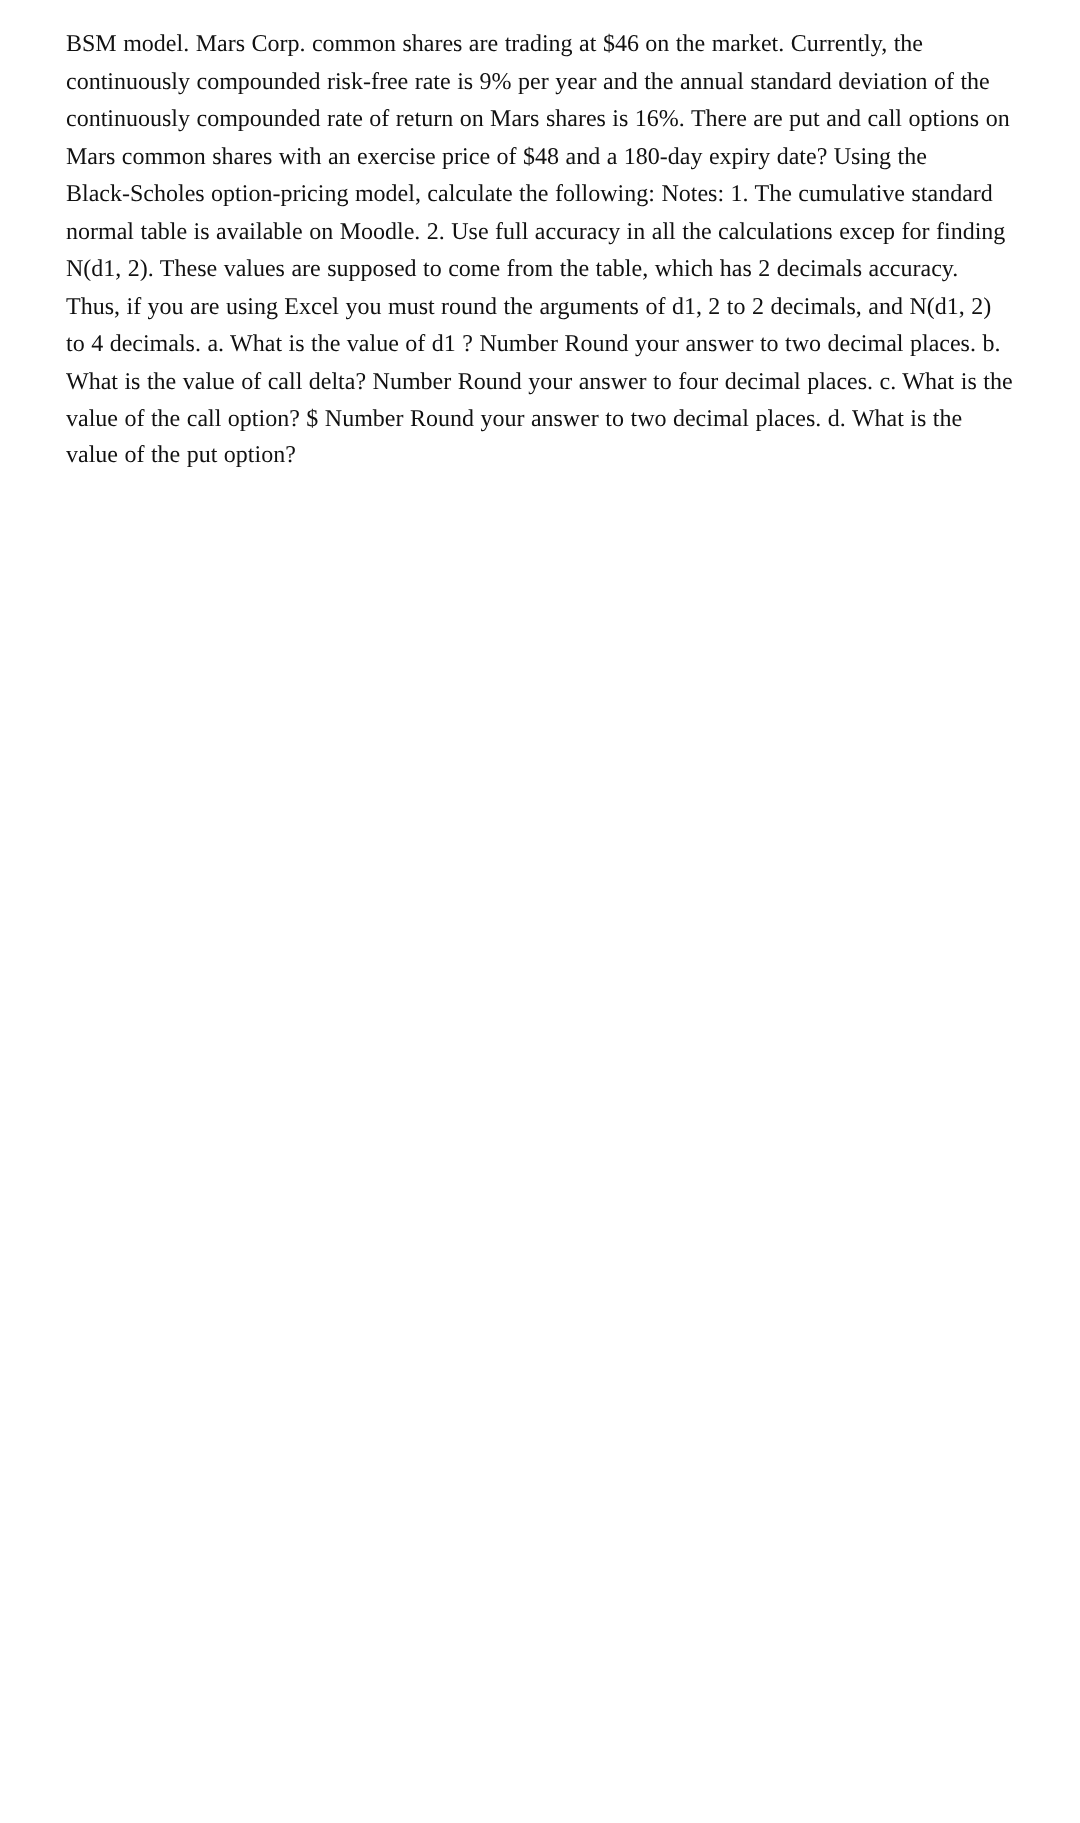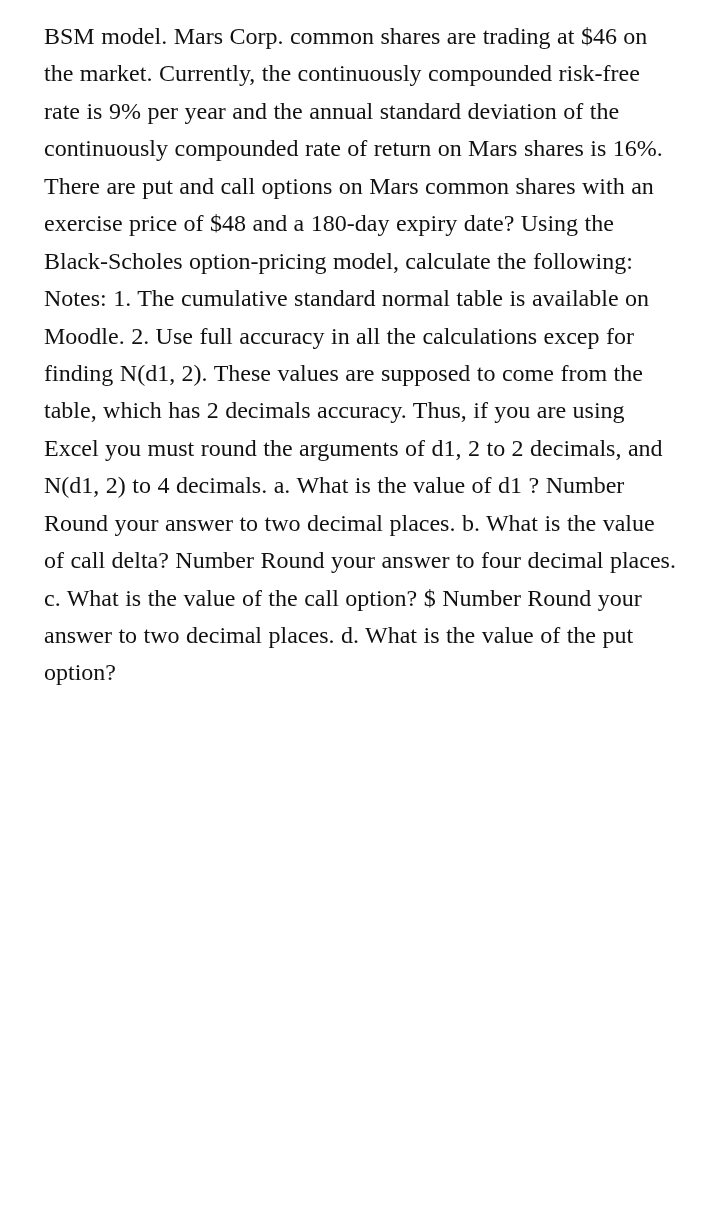--- a/index.html
+++ b/index.html
@@ -17,21 +17,21 @@
       width: 720px;
       min-height: 1215px;
       padding: 18px 44px 40px 44px;
     }
 
     .content-block {
       width: 100%;
     }
 
     p.body-text {
-      font-size: 24px;
+      font-size: 16px;
       line-height: 1.56;
       color: #111111;
       text-align: left;
       word-spacing: 0.02em;
     }
   </style>
 </head>
 <body>
 
 <div class="content-block">

